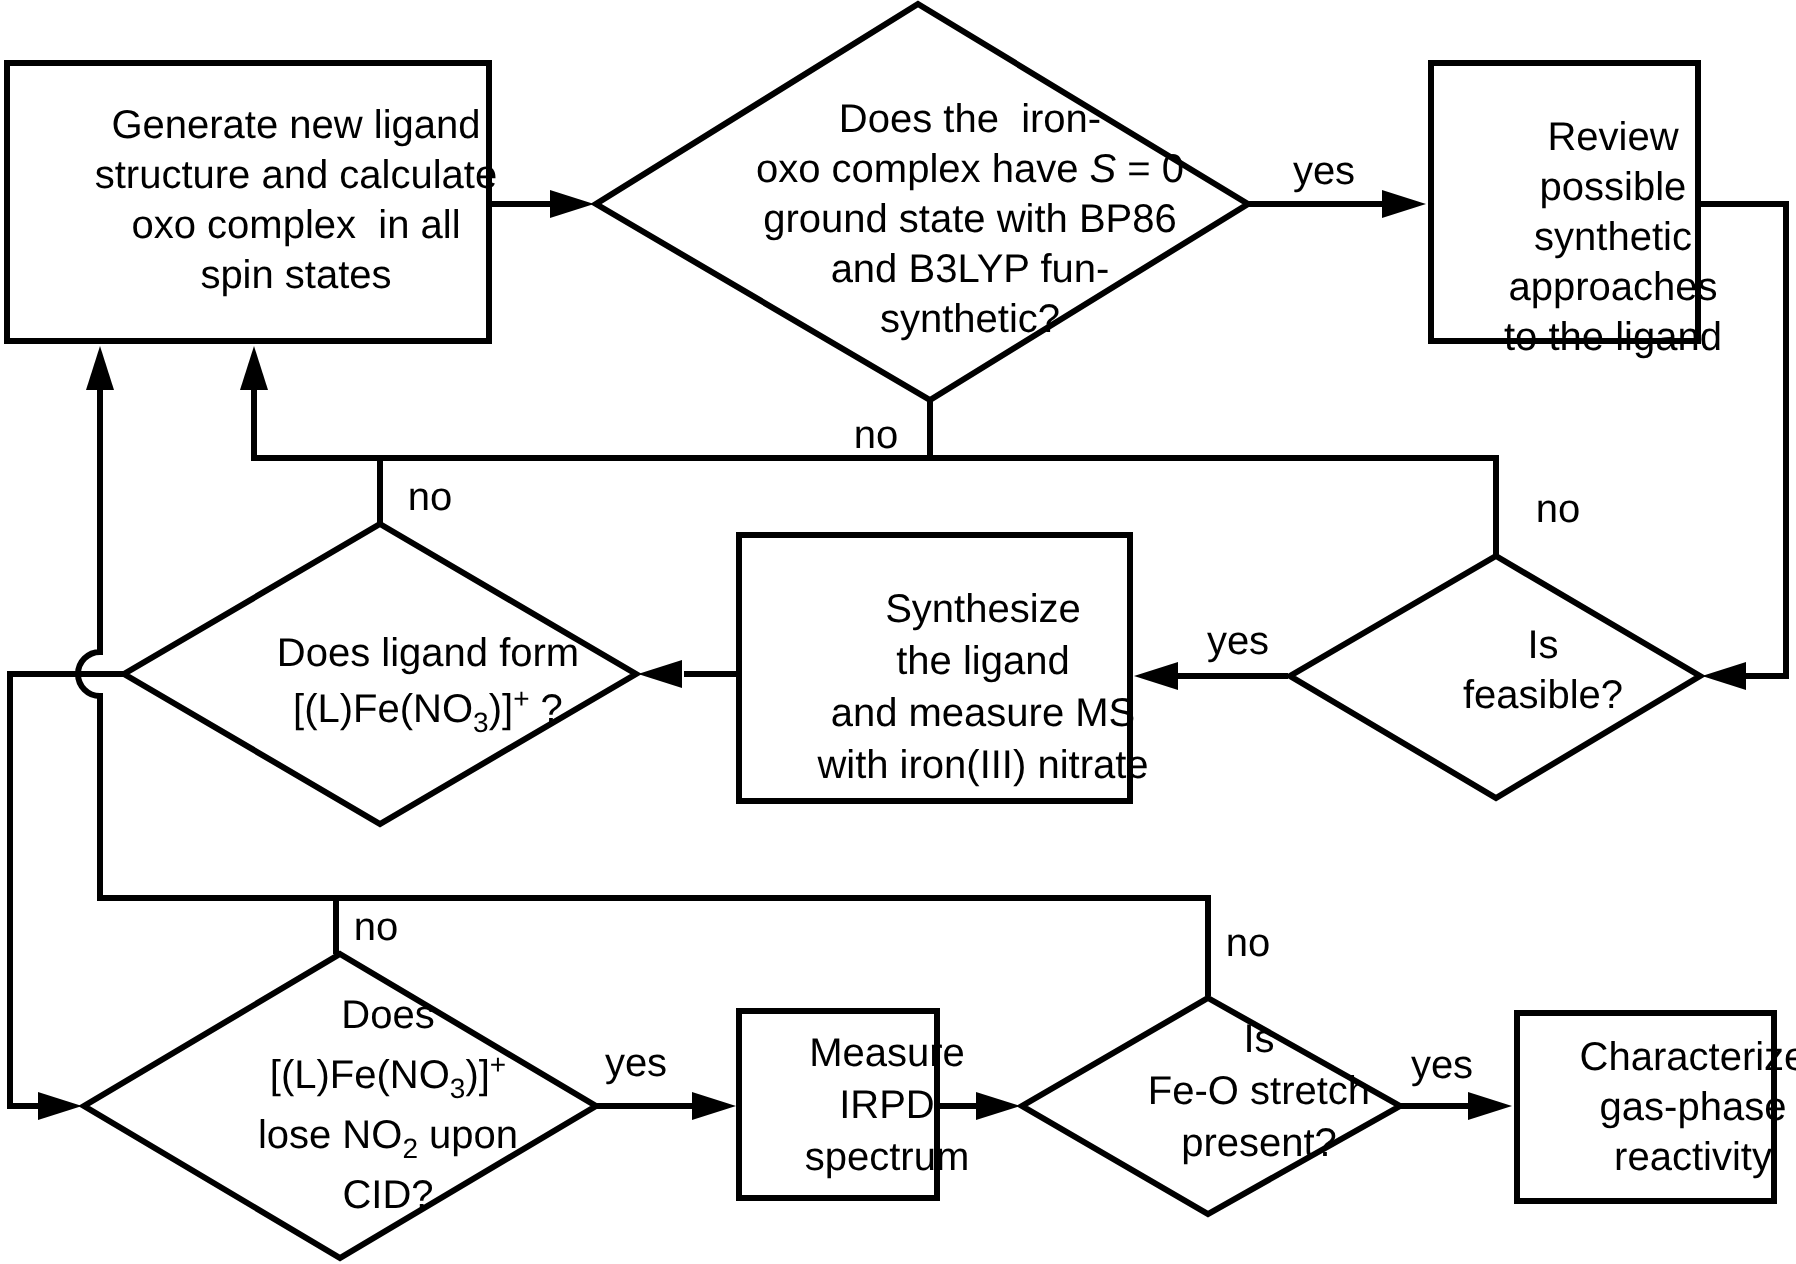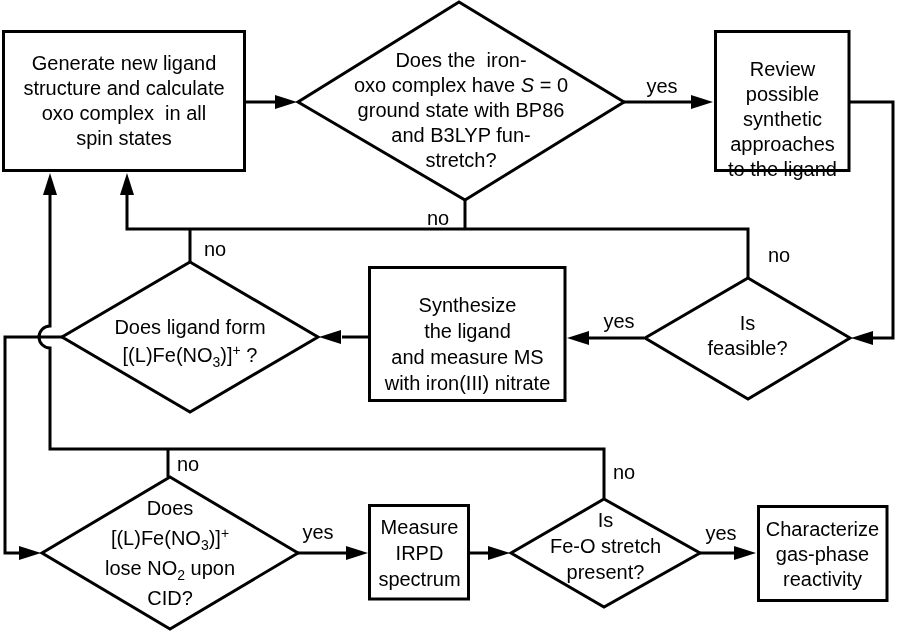--- a/index.html
+++ b/index.html
@@ -16,20 +16,21 @@
   .node {
     position: absolute;
     display: flex;
     flex-direction: column;
     align-items: center;
     justify-content: center;
     text-align: center;
     font-size: 20px;
     box-sizing: border-box;
     z-index: 2;
+    margin-left: 24px;
   }
   .line { white-space: pre; }
   .seg-i { font-style: italic; }
   .seg-sub { font-size: 14px; vertical-align: -5px; line-height: 0; }
   .seg-sup { font-size: 14px; vertical-align: 7px; line-height: 0; }
   .elabel {
     position: absolute;
     transform: translate(-50%, -50%);
     font-size: 20px;
     line-height: 1;
@@ -93,21 +94,21 @@
       <div class="line"><span>Generate new ligand</span></div>
       <div class="line"><span>structure and calculate</span></div>
       <div class="line"><span>oxo complex  in all</span></div>
       <div class="line"><span>spin states</span></div>
     </div>
   <div class="node" style="left:298px; top:2px;   width:326px; height:198px; line-height:25px; padding-top:18px;">
       <div class="line"><span>Does the  iron-</span></div>
       <div class="line"><span>oxo complex have </span><span class="seg-i">S</span><span> = 0</span></div>
       <div class="line"><span>ground state with BP86</span></div>
       <div class="line"><span>and B3LYP fun-</span></div>
-      <div class="line"><span>stretch?</span></div>
+      <div class="line"><span>synthetic?</span></div>
     </div>
   <div class="node" style="left:715px; top:31px;  width:135px; height:176px; line-height:25px;">
       <div class="line"><span>Review</span></div>
       <div class="line"><span>possible</span></div>
       <div class="line"><span>synthetic</span></div>
       <div class="line"><span>approaches</span></div>
       <div class="line"><span>to the ligand</span></div>
     </div>
   <div class="node" style="left:645px; top:278px; width:205px; height:121px; line-height:25px; padding-bottom:6px;">
       <div class="line"><span>Is</span></div>

